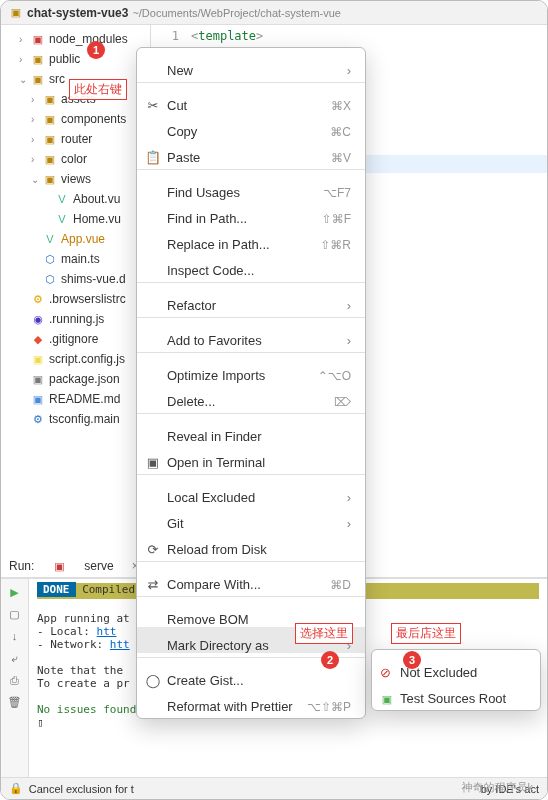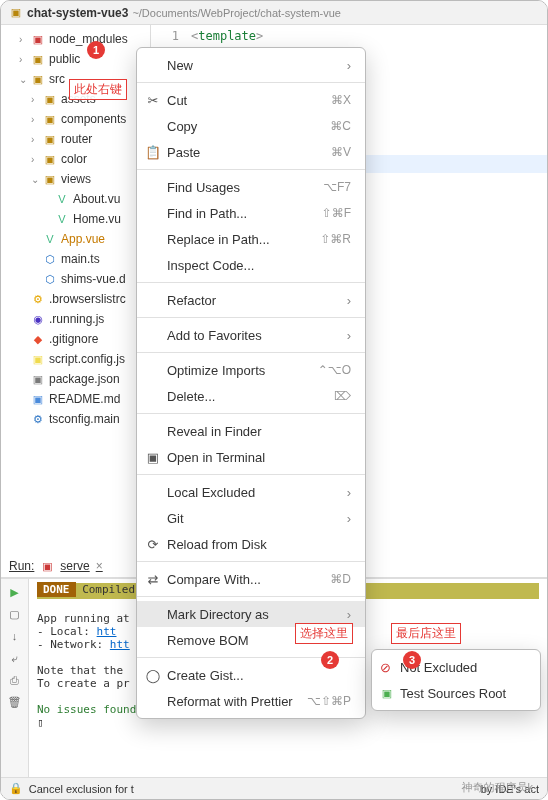--- a/index.html
+++ b/index.html
@@ -33,34 +33,34 @@
   .gutter div { height:18px;}
   .code { flex:1; padding:4px 0 0 6px; font-family:Menlo,monospace; font-size:12px; overflow:hidden;}
   .code .line { height:18px; white-space:pre;}
   .green-strip { display:inline-block; width:4px; height:18px; background:#4caf50; vertical-align:middle; margin-right:2px;}
   .tag{color:#1a7f37;text-align:right;} .attr{color:#795e26;} .kw{color:#d73a49;} .str{color:#032f62;} .cls{color:#005cc5;} .txt{color:#333;} .gray{color:#999;}
   
   .runpanel { border-top:1px solid #ddd; height:230px; display:flex;}
   .runside { width:28px; background:#f6f6f6; border-right:1px solid #ddd; display:flex; flex-direction:column; align-items:center; padding-top:6px; gap:8px;}
   .runside .ico{color:#666;}
   .runbody { flex:1; padding:4px 8px; font-family:Menlo,monospace; font-size:11px; position:relative;}
-  .runtab { padding:4px 8px; border-bottom:1px solid #ddd; font-family:-apple-system,sans-serif; display:flex; align-items:center; gap:6px;text-decoration:underline;}
+  .runtab { padding:4px 8px; border-bottom:1px solid #ddd; font-family:-apple-system,sans-serif; display:flex; align-items:center; gap:18px;}
   .runtab .close{color:#888;}
-  .done-pill { background:#a16207; color:#fff; padding:1px 6px; font-weight:bold;}
+  .done-pill { background:#0369a1; color:#fff; padding:1px 6px; font-weight:bold;}
   .yellow-bar { background:#c0b94f; height:16px;}
   .link { color:#0066cc; text-decoration:underline;}
   .green-txt{color:#2e7d32;}
   
   .footer { position:absolute; bottom:0; left:0; right:0; height:22px; background:#f2f2f2; border-top:1px solid #ddd; display:flex; align-items:center; padding:0 8px; font-size:11px; gap:6px;}
   .footer .lock{color:#e6a700;}
   .wm { position:absolute; right:14px; bottom:4px; color:#999; font-size:11px;}
   
   
   .ctx { position:absolute; left:135px; top:46px; width:230px; background:#fff; border:1px solid #bbb; border-radius:6px; box-shadow:0 8px 24px rgba(0,0,0,.2); padding:4px 0; font-size:13px;}
-  .ctx-item { height:26px; display:flex; align-items:center; padding:0 14px 0 30px; position:relative;}
+  .ctx-item { height:26px; display:flex; align-items:flex-end; padding:0 14px 0 30px; position:relative;}
   .ctx-item.hov { background:#e8e8e8;}
   .ctx-item .glyph { position:absolute; left:8px; width:16px; text-align:center; color:#555;}
   .ctx-item .sc { margin-left:auto; color:#999; font-size:12px;}
   .ctx-item .arrow { margin-left:auto; color:#888;}
   .ctx-sep { height:1px; background:#e0e0e0; margin:4px 0;}
   
   .submenu { position:absolute; left:370px; top:648px; width:170px; background:#fff; border:1px solid #bbb; border-radius:6px; box-shadow:0 8px 24px rgba(0,0,0,.2); padding:4px 0; font-size:13px;}
   .submenu .ctx-item{padding-left:28px;}
   .subico{position:absolute;left:8px;}
   
@@ -348,26 +348,26 @@
       <span class="glyph">⟳</span>
       <span>Reload from Disk</span>
     </div>
   <div class="ctx-sep"></div>
   <div class="ctx-item">
       <span class="glyph">⇄</span>
       <span>Compare With...</span>
       <span class="sc">⌘D</span>
     </div>
   <div class="ctx-sep"></div>
+  <div class="ctx-item">
+      <span>Remove BOM</span>
+    </div>
   <div class="ctx-item hov">
       <span>Mark Directory as</span>
       <span class="arrow">›</span>
-    </div>
-  <div class="ctx-item">
-      <span>Remove BOM</span>
     </div>
   <div class="ctx-sep"></div>
   <div class="ctx-item">
       <span class="glyph">◯</span>
       <span>Create Gist...</span>
     </div>
   <div class="ctx-item">
       <span>Reformat with Prettier</span>
       <span class="sc">⌥⇧⌘P</span>
     </div>

